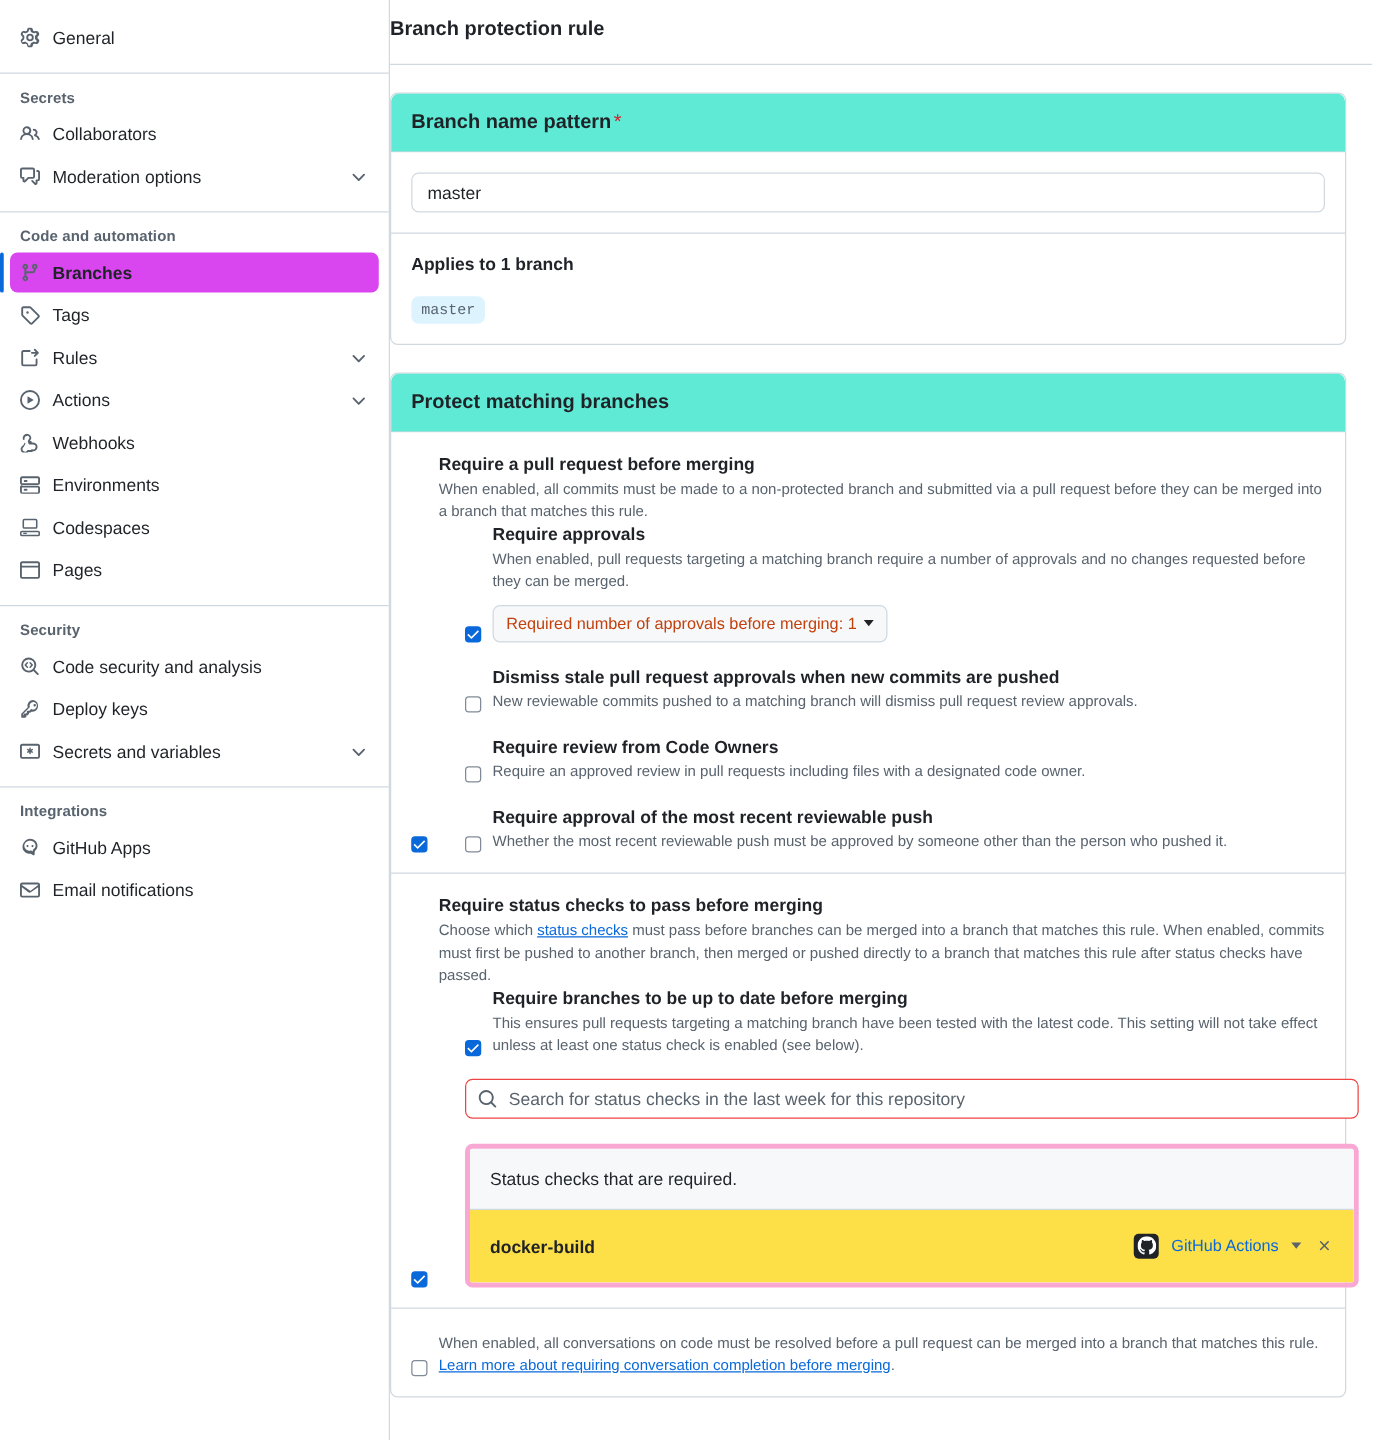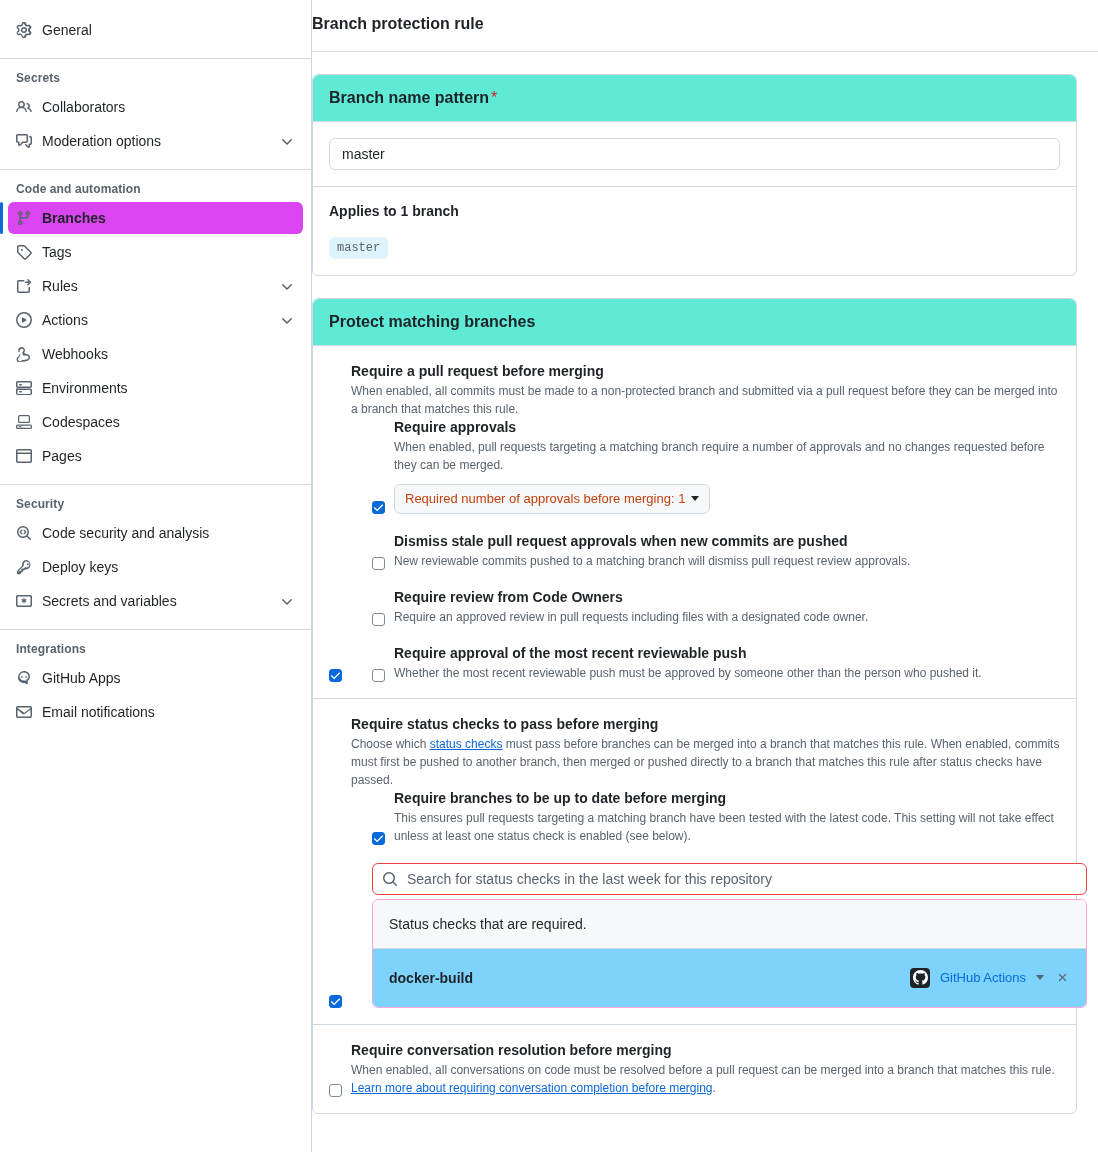--- a/index.html
+++ b/index.html
@@ -225,38 +225,38 @@
     padding: 5px 12px 5px 34px;
     font-size: 14px;
     font-family: "Liberation Sans", sans-serif;
     color: #1f2328;
     background: #ffffff;
     outline: none;
   }
   .search-input::placeholder { color: #59636e; }
 
   .sc-box {
-    margin-top: 4px;
+    margin-top: 20px;
     width: 715px;
-    border: 1px solid #f9a8d4;
+    border: 4px solid #f9a8d4;
     border-radius: 6px;
     overflow: hidden;
   }
   .sc-box-head {
     background: #f6f8fa;
     border-bottom: 1px solid #d1d9e0;
     padding: 16px;
     font-size: 14px;
     color: #1f2328;
   }
   .sc-row {
     display: flex;
     align-items: center;
     padding: 16px;
-    background: #7dd3fc;
+    background: #fde047;
     min-height: 58px;
   }
   .sc-name { font-size: 14px; font-weight: 700; flex: 1 1 auto; }
   .sc-right { display: flex; align-items: center; gap: 10px; }
   .gh-mark {
     width: 20px; height: 20px;
     border-radius: 4px;
     background: #1f2328;
     display: flex; align-items: center; justify-content: center;
   }
@@ -599,21 +599,20 @@
           </div>
         </div>
       </div>
 
       <div class="card-row">
         <div class="opt">
           <span class="cb">
             
           </span>
           <div class="opt-body">
-            <div class="opt-label">Require conversation resolution before merging</div>
             <div class="opt-desc">
               <span>When enabled, all conversations on code must be resolved before a pull request can be merged into a branch that matches this rule.</span><br>
               <a class="link" href="#">Learn more about requiring conversation completion before merging</a><span>.</span>
             </div>
           </div>
         </div>
       </div>
 
     </section>
   </main>

